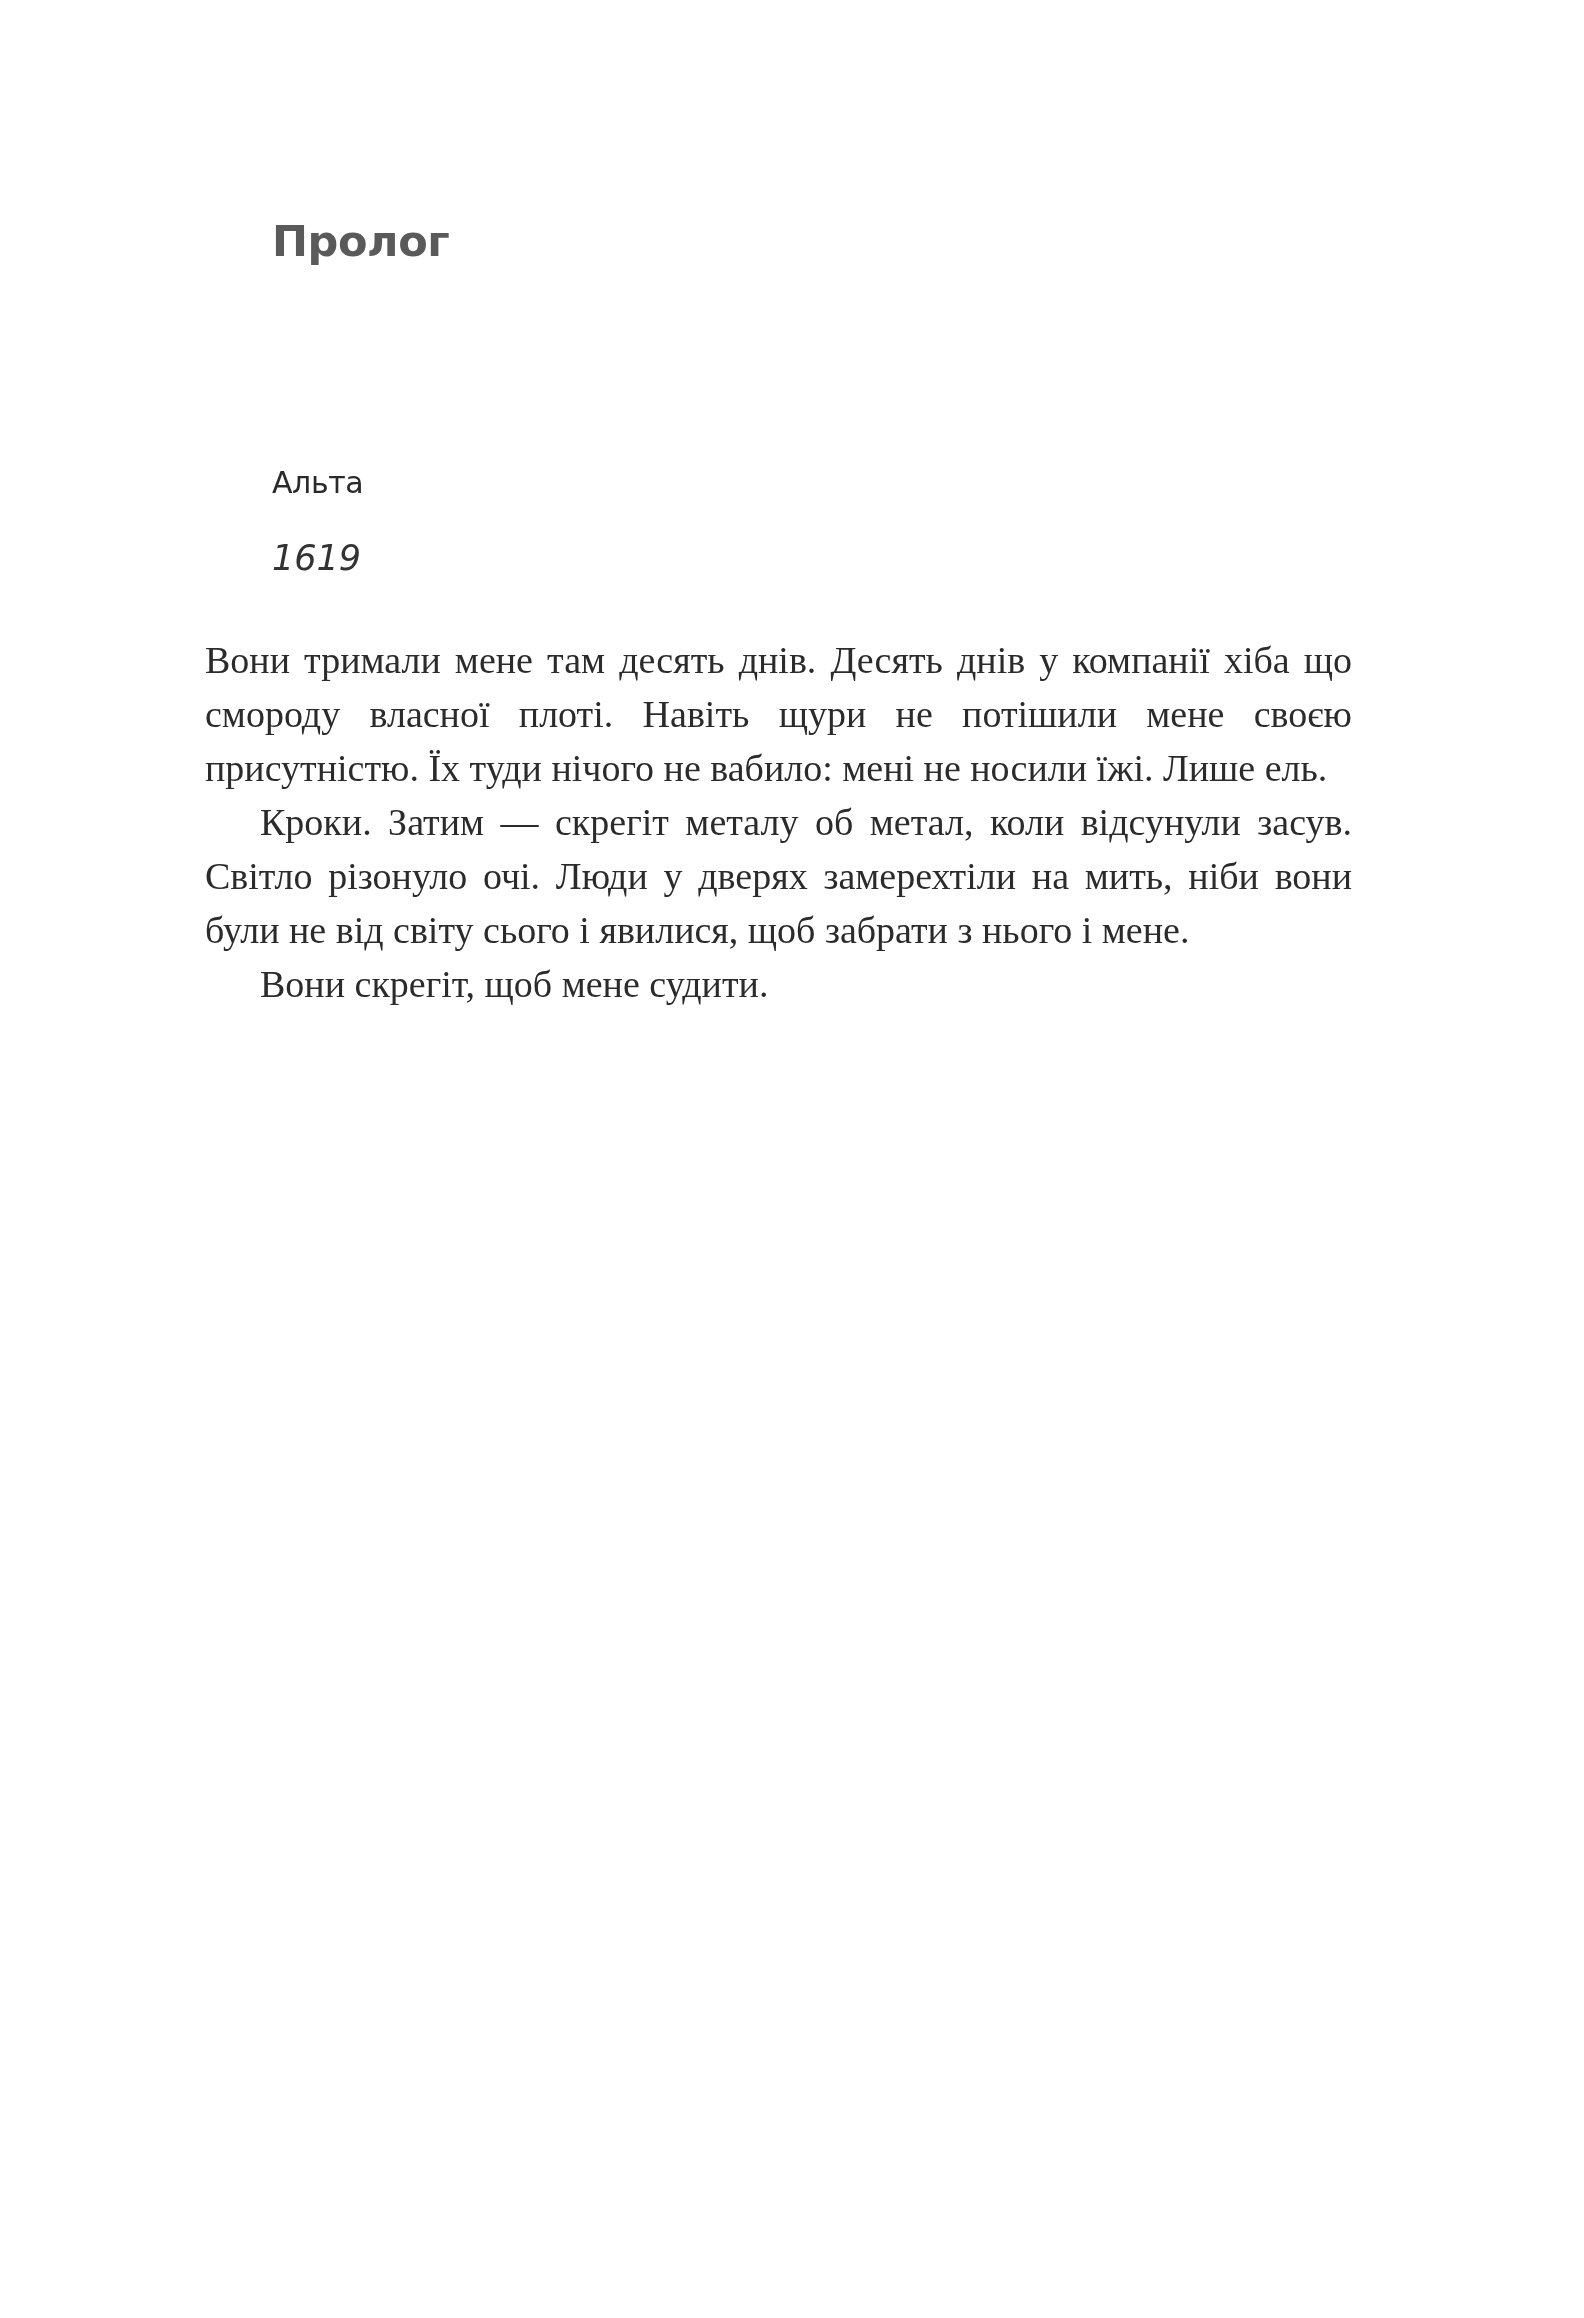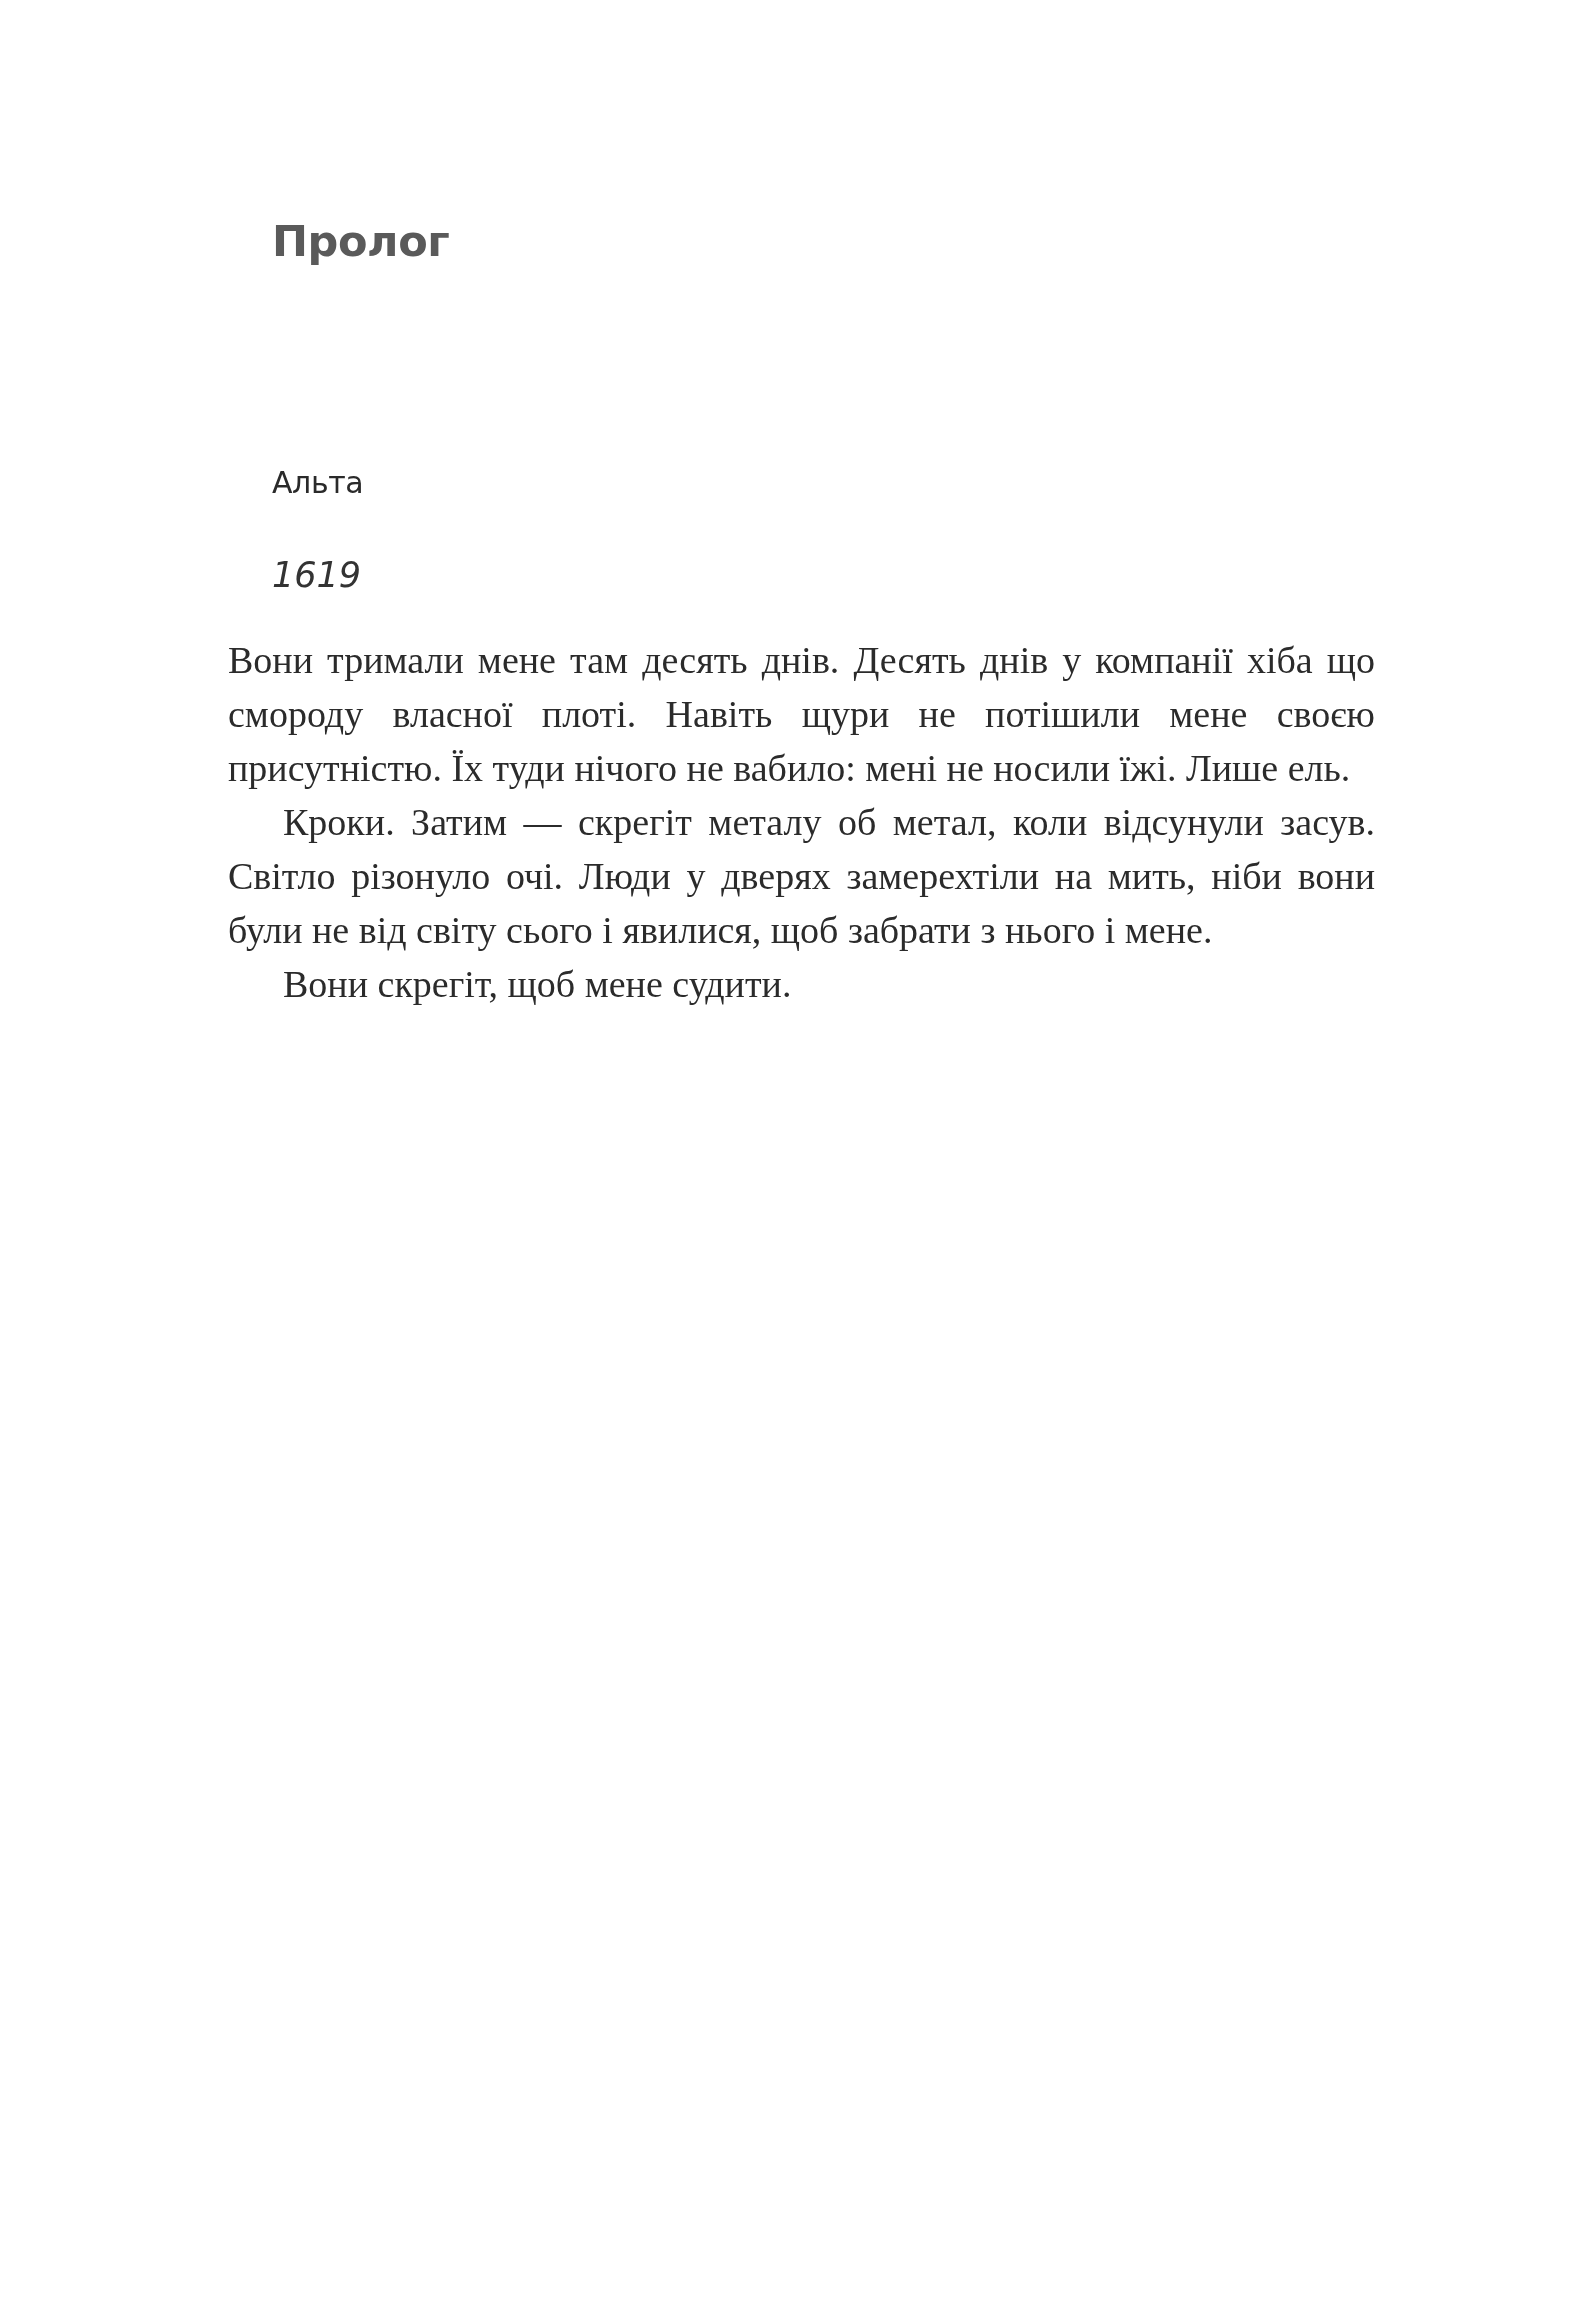--- a/index.html
+++ b/index.html
@@ -37,30 +37,30 @@
       font-family: "DejaVu Sans", sans-serif;
       font-weight: normal;
       font-size: 30px;
       color: #2a2a2a;
       letter-spacing: -0.4px;
       margin: 0;
     }
     .section-year {
       position: absolute;
       left: 272px;
-      top: 555px;
+      top: 538px;
       font-family: "DejaVu Sans", sans-serif;
       font-style: italic;
       font-size: 35px;
       color: #333333;
       margin: 0;
     }
     .body-text {
       position: absolute;
-      left: 228px;
+      left: 205px;
       top: 633px;
       width: 1147px;
       font-family: "Liberation Serif", serif;
       font-size: 38px;
       line-height: 54px;
       color: #2b2b2b;
       text-align: justify;
     }
     .body-text p {
       margin: 0;

